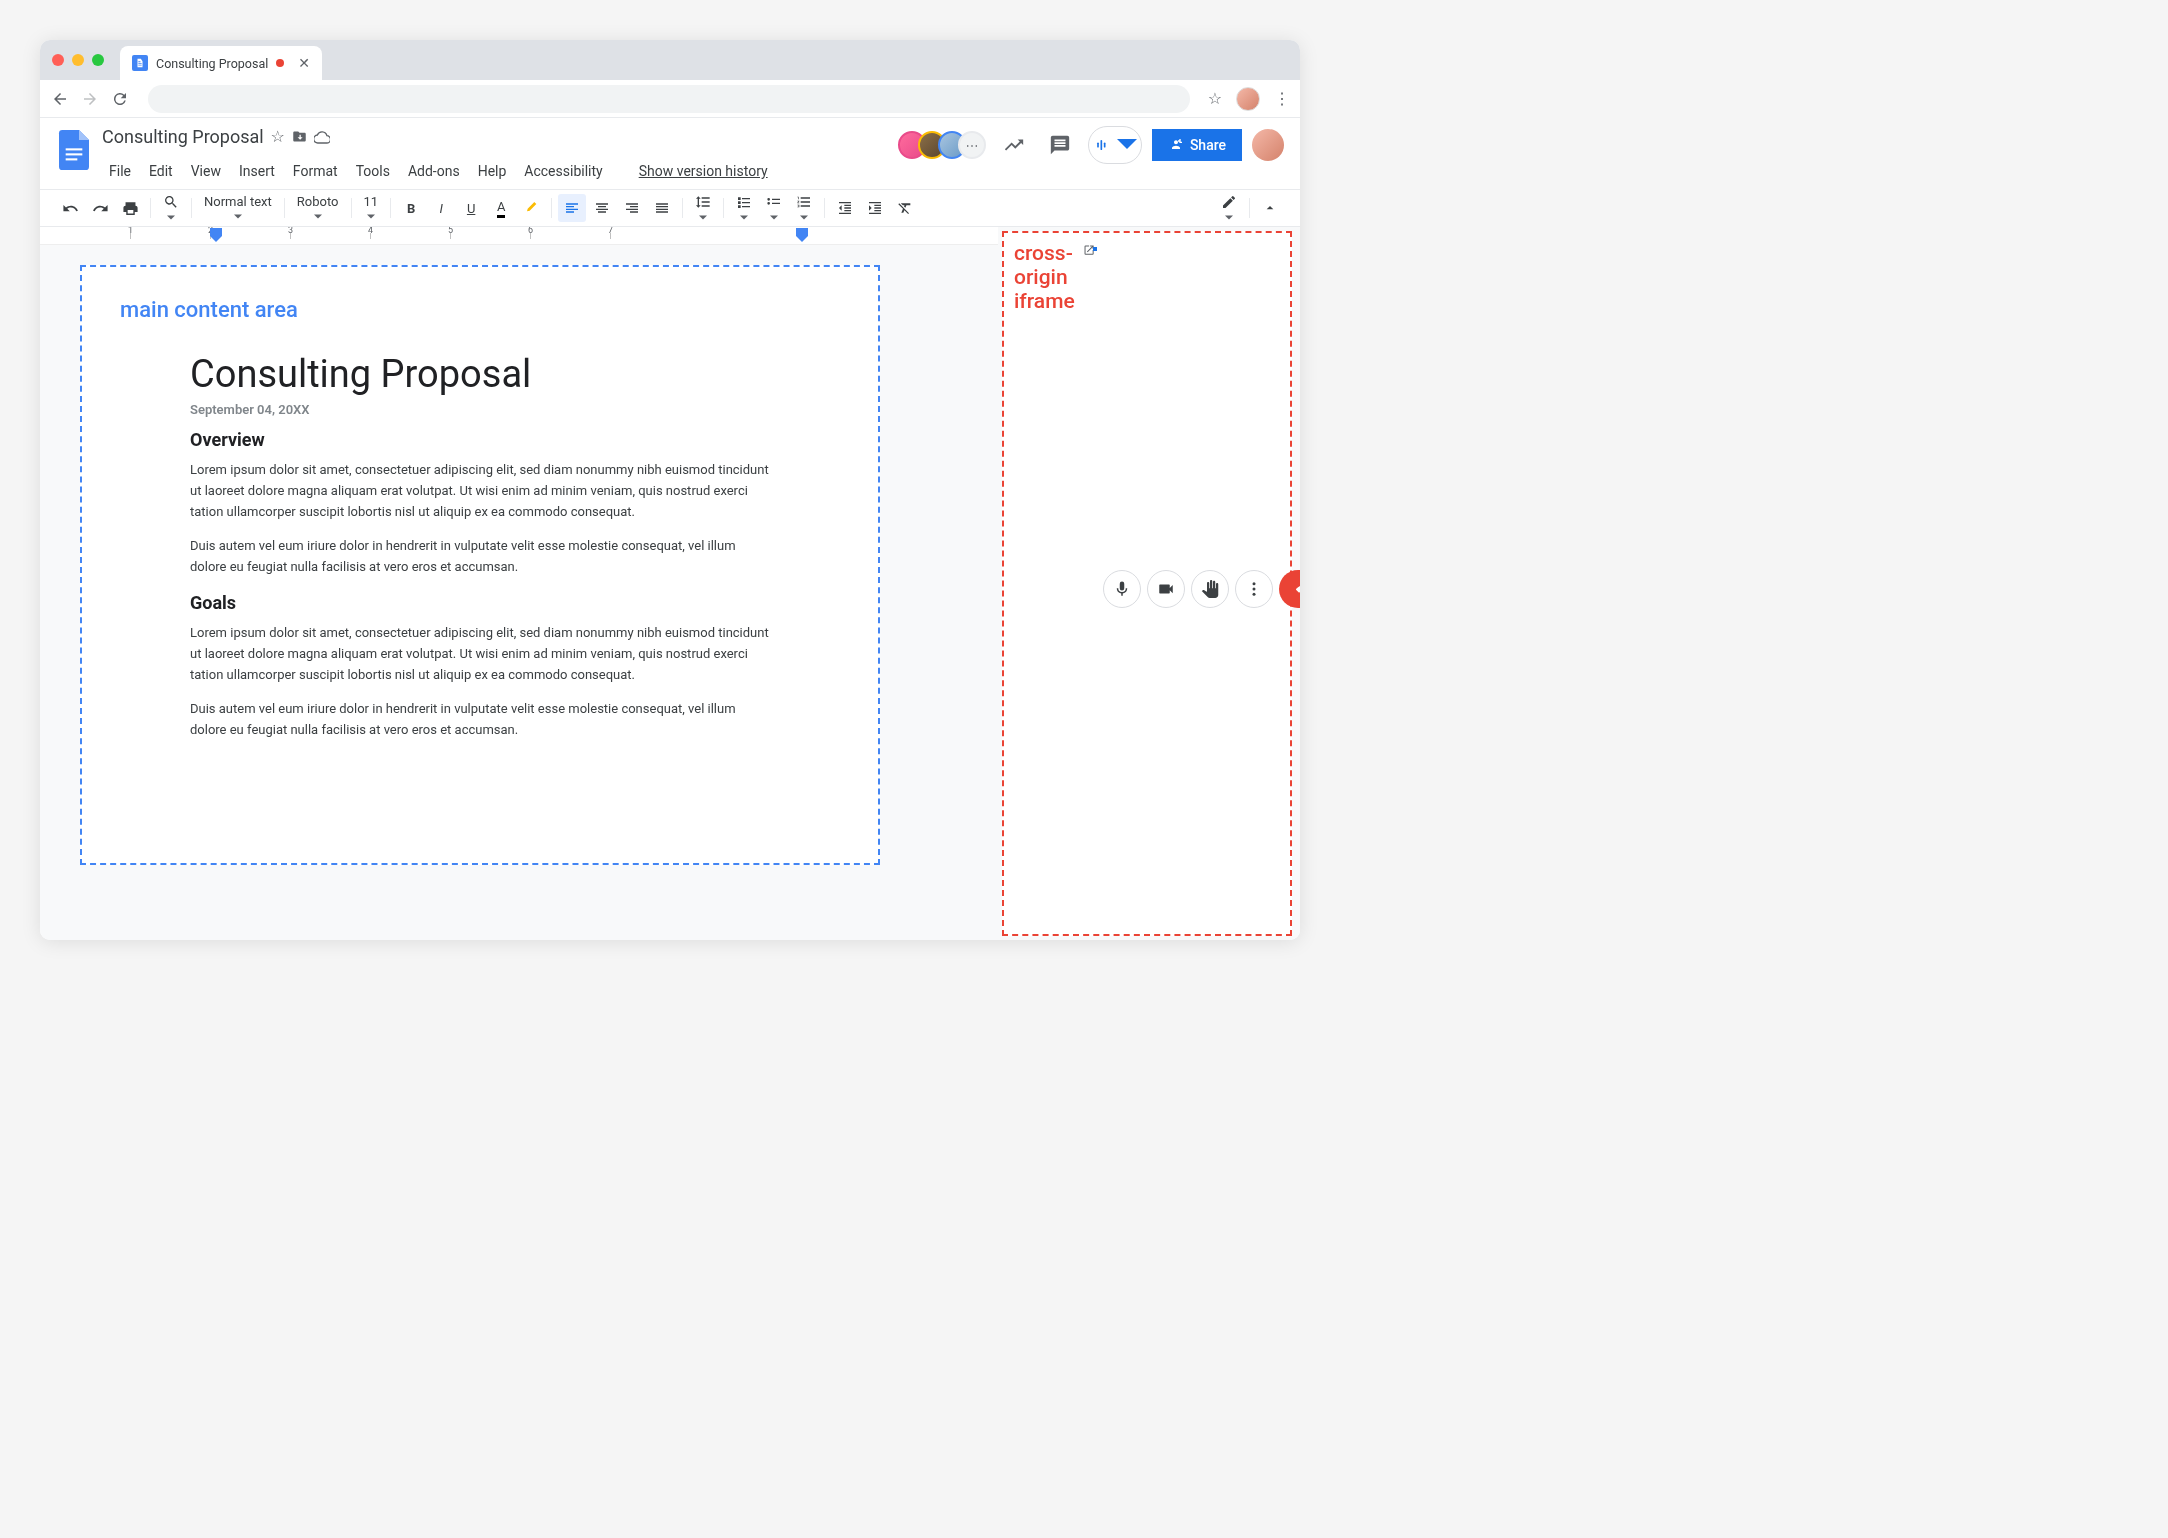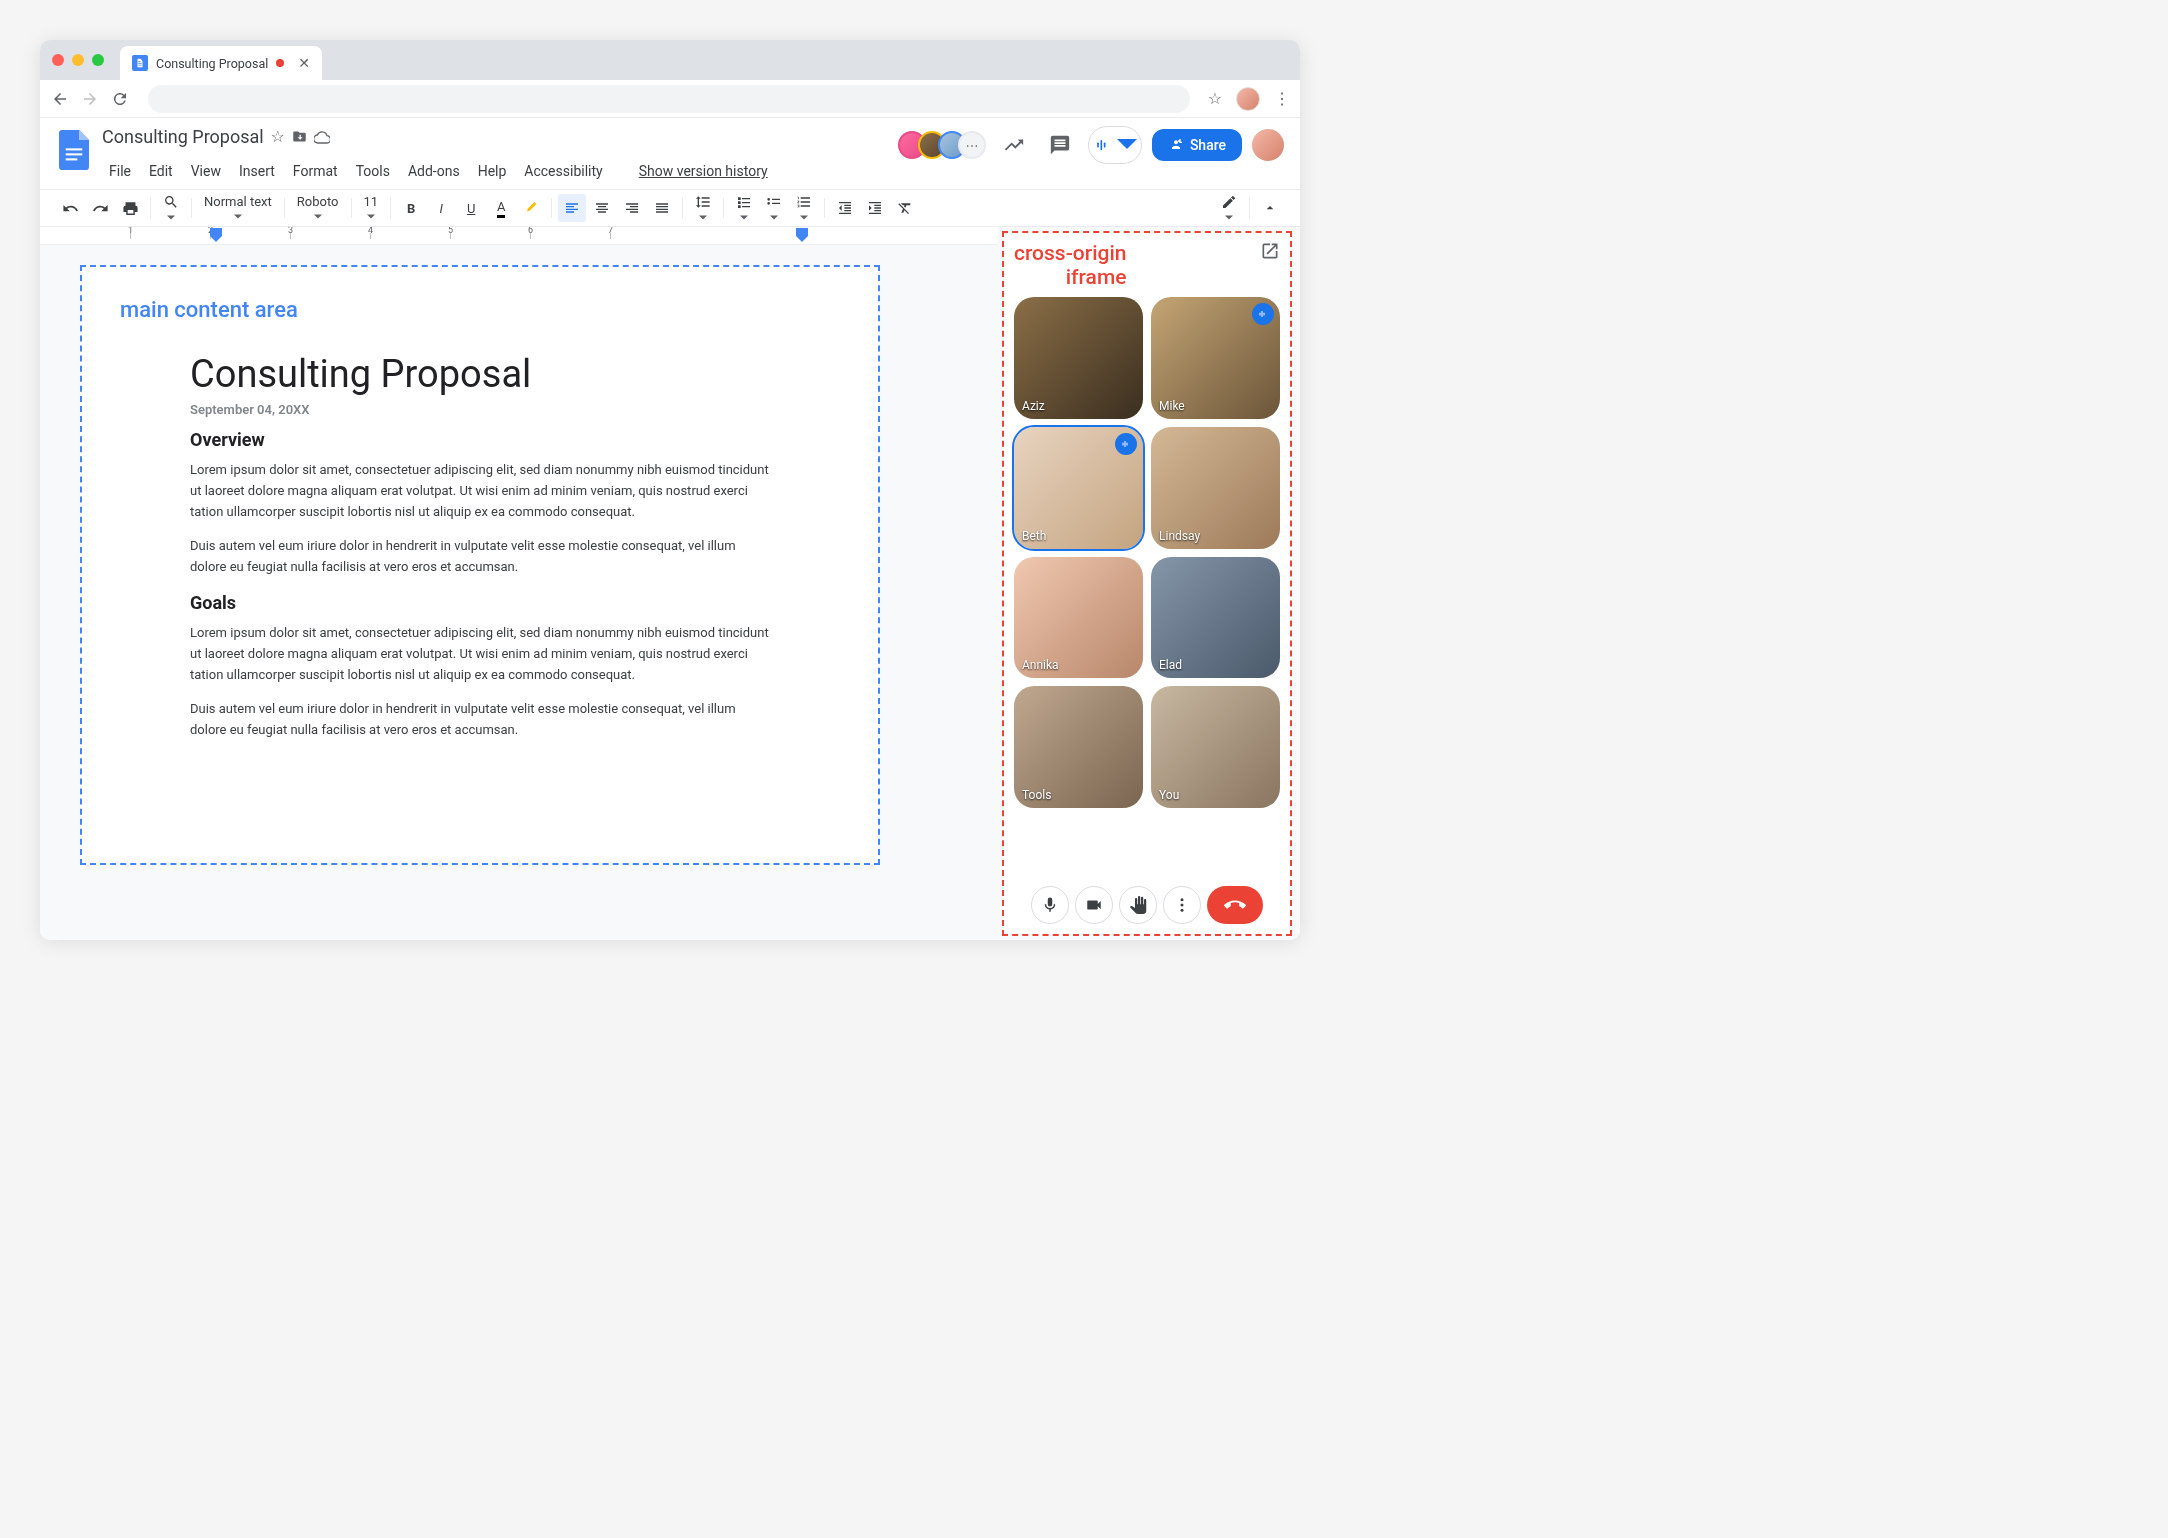--- a/index.html
+++ b/index.html
@@ -36,21 +36,21 @@
 .header-right { display: flex; align-items: center; gap: 10px; }
 .face-pile { display:flex; }
 .face { width:28px; height:28px; border-radius:50%; border:2px solid #fff; margin-left:-8px; background:#ccc;}
 .face:nth-child(1){ background: linear-gradient(135deg,#ff6b9d,#e94b8a); border-color:#e94b8a;}
 .face:nth-child(2){ background: linear-gradient(135deg,#8b6f47,#5a4530); border-color:#fbbc04;}
 .face:nth-child(3){ background: linear-gradient(135deg,#a8c5e0,#6b9bc7); border-color:#4285f4;}
 .face:nth-child(4){ background: #f1f3f4; border-color:#e8eaed; display:flex;align-items:center;justify-content:center;color:#5f6368;font-size:13px;}
 .hdr-icon-btn { width:36px; height:36px; display:flex; align-items:center; justify-content:center; color:#5f6368; border-radius:50%; cursor:pointer;}
 .present-btn { background:#fff; border:1px solid #dadce0; border-radius:24px; width:54px; height:38px; display:flex; align-items:center; justify-content:center; color:#1a73e8;}
 .present-btn svg { width:20px; height:20px;}
-.share-btn { background:#1a73e8; color:#fff; border:none; border-radius:12px; padding:8px 16px; font-size:14px; font-weight:500; display:flex; align-items:center; gap:6px; cursor:pointer;}
+.share-btn { background:#1a73e8; color:#fff; border:none; border-radius:0; padding:8px 16px; font-size:14px; font-weight:500; display:flex; align-items:center; gap:6px; cursor:pointer;}
 .profile-avatar { width:32px; height:32px; border-radius:50%; background: linear-gradient(135deg,#f4b8a8,#d4826b);}
 
 
 .fmt-toolbar { height: 38px; border-top: 1px solid #e8eaed; border-bottom: 1px solid #e8eaed; display: flex; align-items: center; padding: 0 16px; gap: 2px; font-size: 13px; color: #3c4043; margin-top: 6px;}
 .fmt-toolbar .sep { width:1px; height:20px; background:#e8eaed; margin: 0 4px;}
 .fmt-btn { min-width:28px; height:28px; display:flex; align-items:center; justify-content:center; border-radius:3px; cursor:pointer; padding: 0 4px;}
 .fmt-btn.active { background:#e8f0fe; color:#1a73e8;}
 .fmt-dd { display:flex; align-items:center; gap:4px; padding: 0 6px; height:28px; cursor:pointer;flex-direction:column;}
 .fmt-dd svg.caret { width:8px; height:8px; fill:#5f6368;}
 .fmt-spacer { flex:1; }
@@ -66,21 +66,21 @@
 .page-wrap { padding: 20px 40px; }
 .page { width: 800px; min-height: 600px; background:#fff; border:2px dashed #4285f4; padding: 30px 38px; position: relative;}
 .annotation-main { color:#4285f4; font-size:22px; font-weight:500; margin-bottom:30px;}
 .doc-content { padding: 0 70px; }
 .doc-h1 { font-size: 38px; font-weight: 400; color:#202124; margin-bottom:6px;}
 .doc-date { font-size:13px; color:#80868b; font-weight:600; margin-bottom:12px;}
 .doc-h2 { font-size:18px; font-weight:700; color:#202124; margin-bottom:10px; margin-top:6px;}
 .doc-p { font-size:13px; color:#3c4043; line-height:1.6; margin-bottom:14px;}
 
 
-.side-panel { width: 290px; background:#fff; border:2px dashed #ea4335; margin:4px 8px 4px 4px; display:flex; flex-direction:column; padding: 8px 10px 10px 10px; position:relative;text-align:right;}
+.side-panel { width: 290px; background:#fff; border:2px dashed #ea4335; margin:4px 8px 4px 4px; display:flex; flex-direction:row; padding: 8px 10px 10px 10px; position:relative;}
 .side-header { display:flex; align-items:flex-start; justify-content:space-between; margin-bottom:8px;}
 .annotation-iframe { color:#ea4335; font-size:21px; font-weight:500; line-height:1.15;}
 .popout-icon { width:20px; height:20px; color:#5f6368; cursor:pointer;}
 .video-grid { flex:1; display:grid; grid-template-columns: 1fr 1fr; gap: 8px; align-content:start;}
 .tile { aspect-ratio: 1.06/1; border-radius:20px; background:#ddd; position:relative; overflow:hidden;}
 .tile.highlighted { outline:2px solid #1a73e8;}
 .tile-name { position:absolute; left:8px; bottom:6px; color:#fff; font-size:12px; text-shadow: 0 1px 2px rgba(0,0,0,0.8);}
 .tile-badge { position:absolute; top:6px; right:6px; width:22px; height:22px; border-radius:50%; background:#1a73e8; display:flex; align-items:center; justify-content:center;}
 .tile-badge svg { width:12px; height:12px; fill:#fff;}
 .p1 { background: linear-gradient(135deg,#8b6f47,#3a2e1f);}

